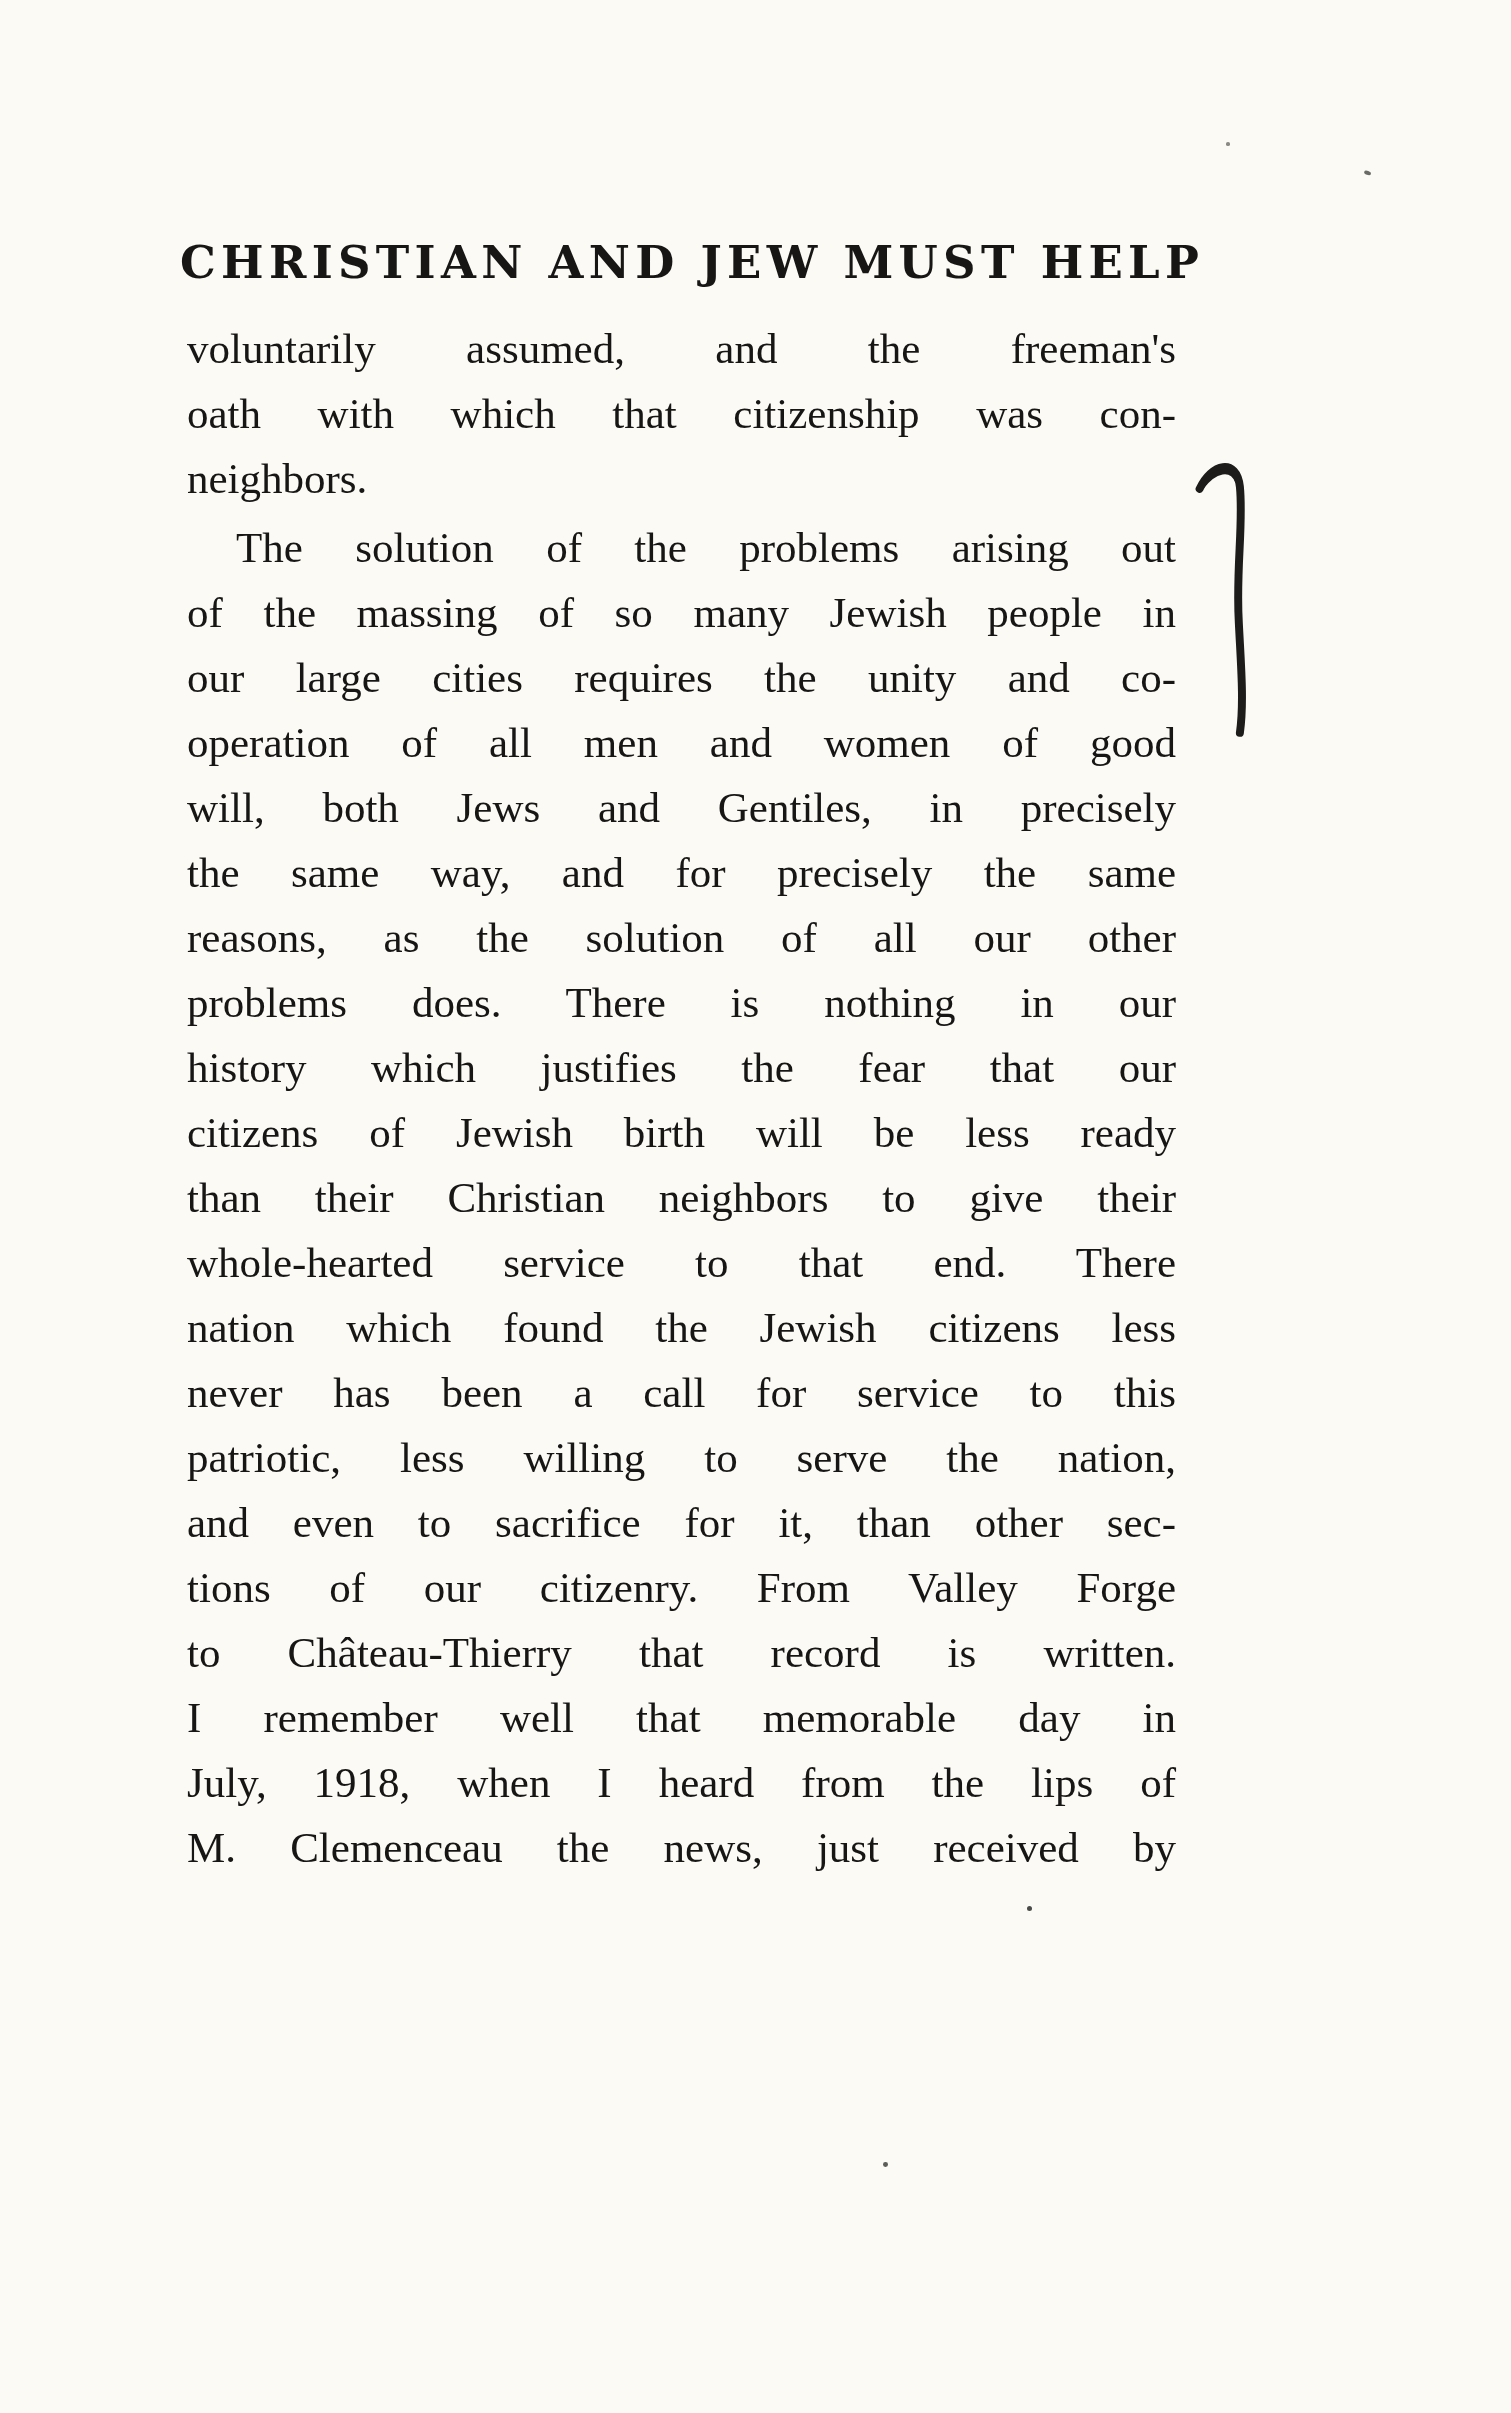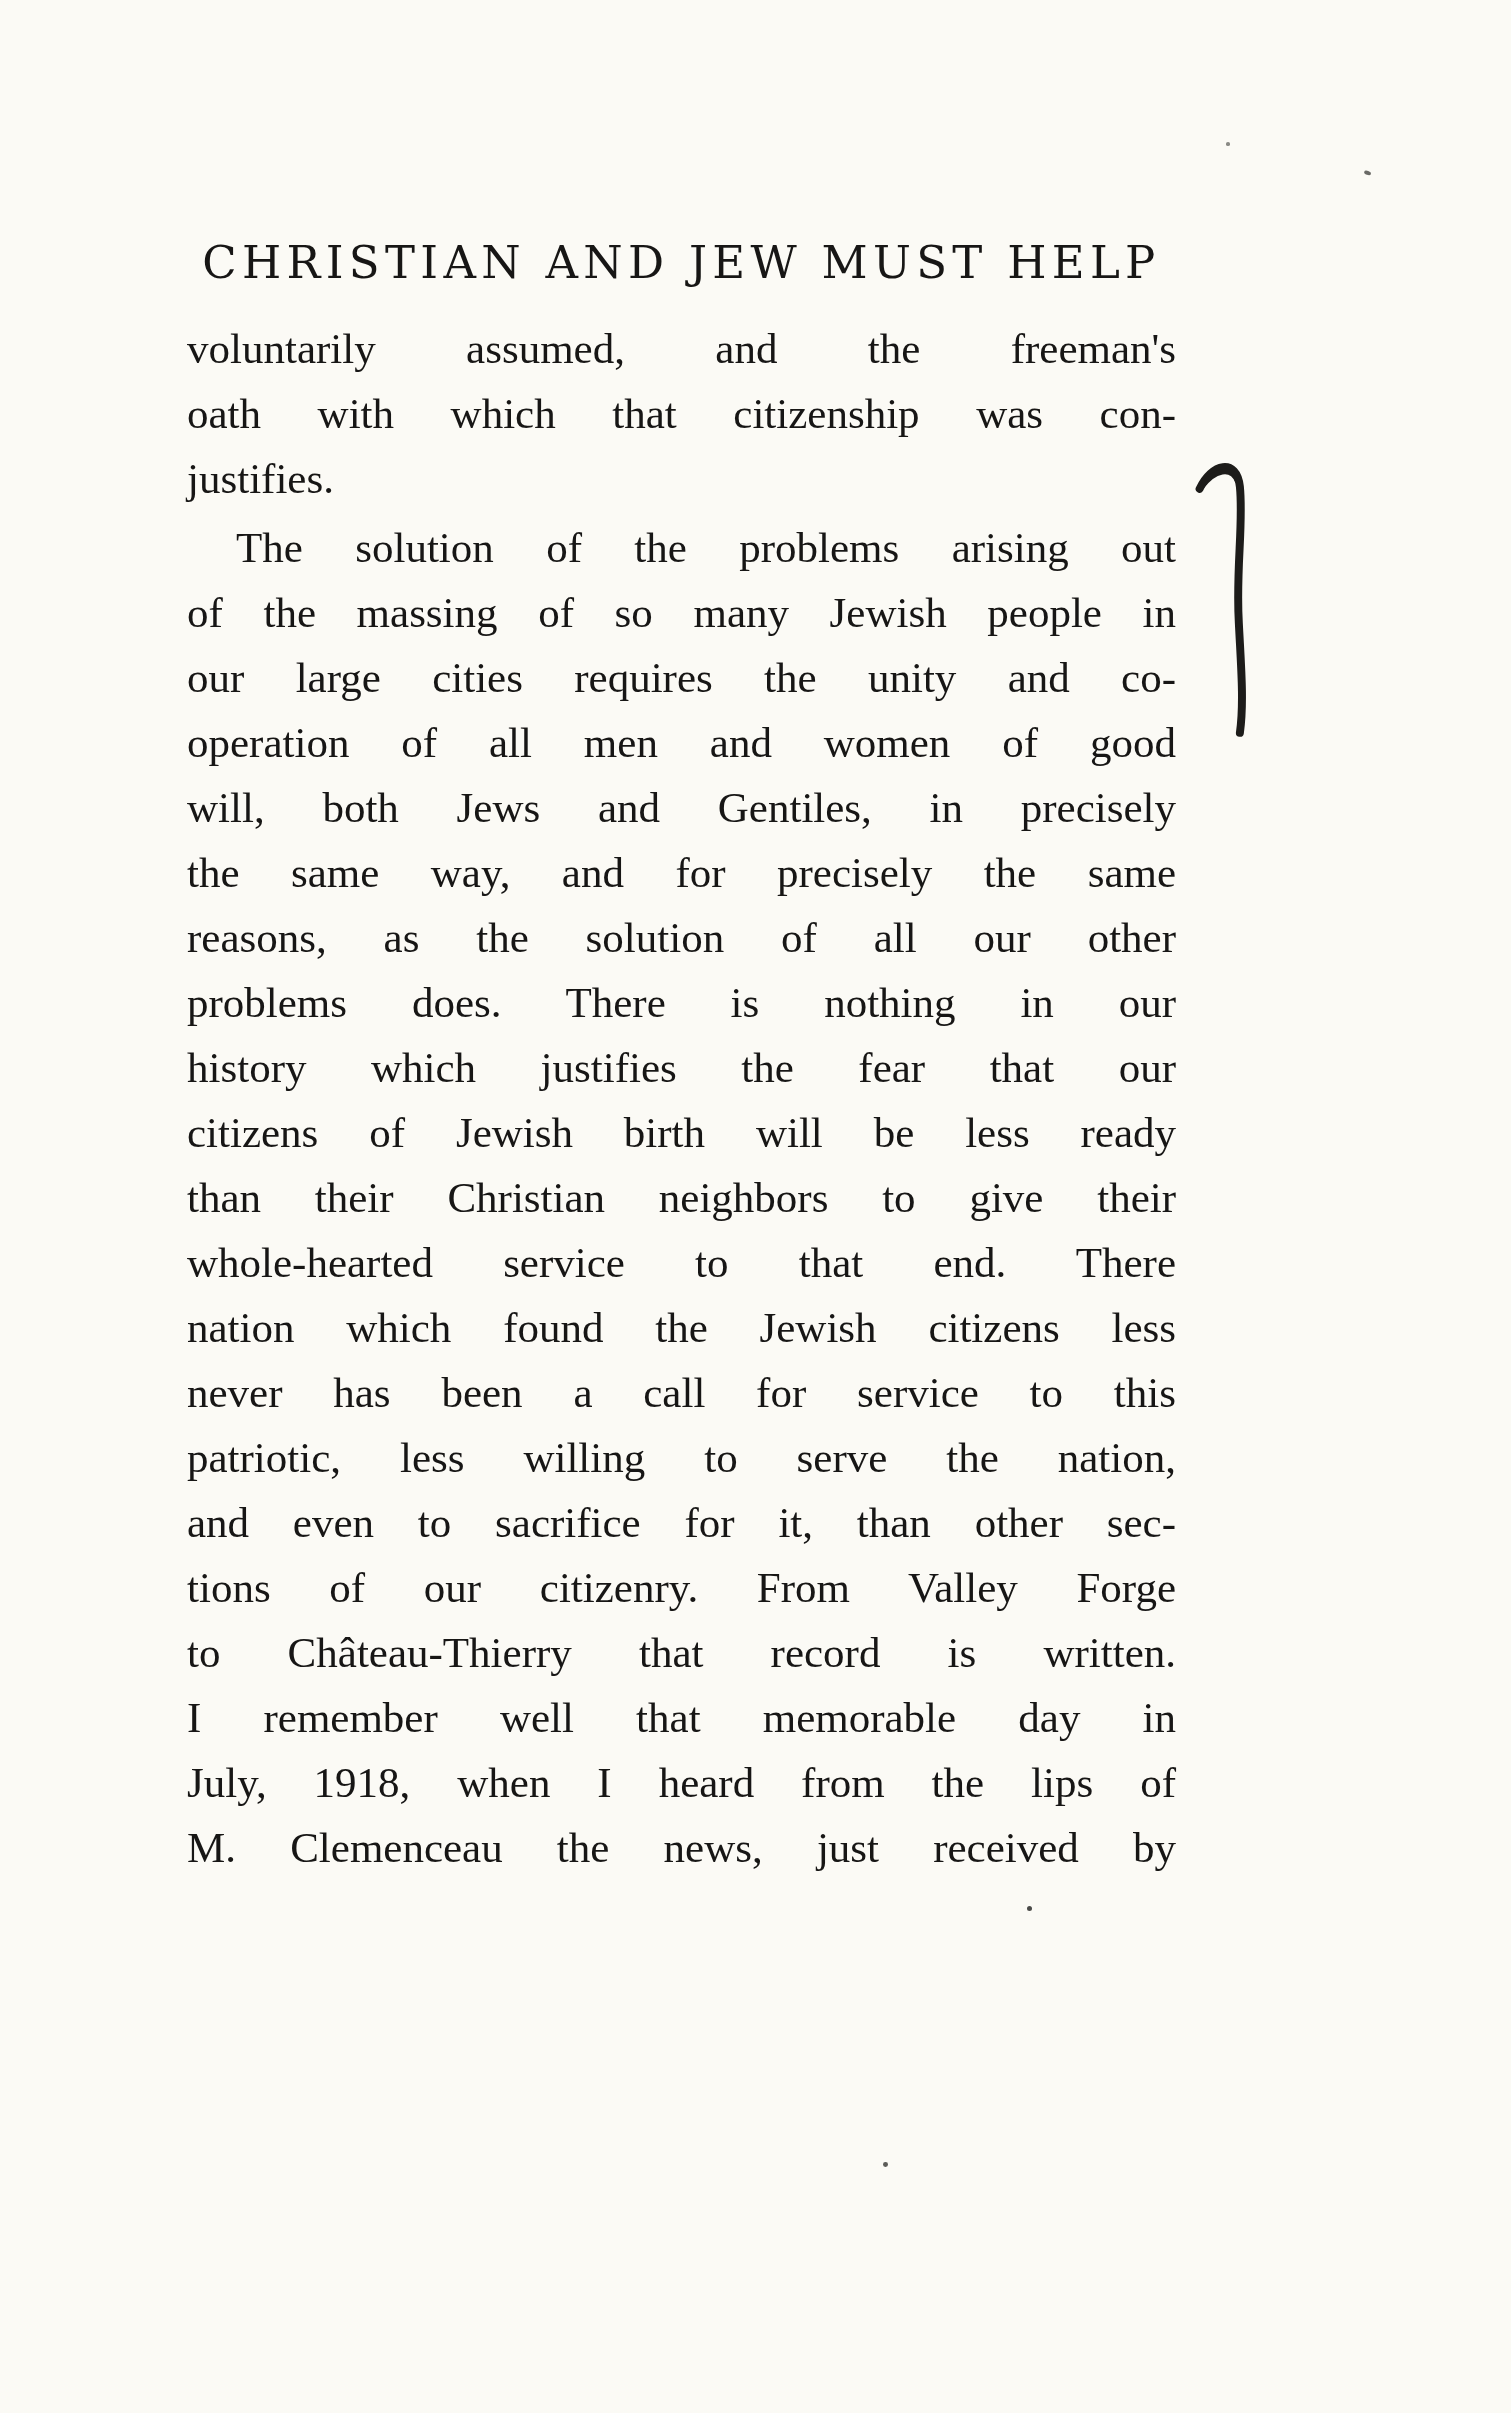--- a/index.html
+++ b/index.html
@@ -21,21 +21,21 @@
   }
   .running-head {
     position: absolute;
     top: 236px;
     left: 180px;
     width: 1003px;
     margin: 0;
     text-align: center;
     font-family: "DejaVu Serif", serif;
     font-size: 45px;
-    font-weight: 400;
+    font-weight: 700;
     letter-spacing: 5.3px;
     white-space: nowrap;
   }
   .text-block {
     position: absolute;
     top: 312px;
     left: 183px;
     width: 997px;
     font-size: 43px;
   }
@@ -87,21 +87,21 @@
 <body style="--paper: #fbfaf5; --ink: #171615;">
 
 <div class="page">
 
   <h1 class="running-head">CHRISTIAN AND JEW MUST HELP</h1>
 
   <div class="text-block" id="text-block">
       <div class="paragraph">
         <div class="line">voluntarily assumed, and the freeman's</div>
         <div class="line">oath with which that citizenship was con-</div>
-        <div class="line last-left">justifies.</div>
+        <div class="line last-left">neighbors.</div>
       </div>
       <div class="paragraph">
         <div class="line first-indent">The solution of the problems arising out</div>
         <div class="line">of the massing of so many Jewish people in</div>
         <div class="line">our large cities requires the unity and co-</div>
         <div class="line">operation of all men and women of good</div>
         <div class="line">will, both Jews and Gentiles, in precisely</div>
         <div class="line">the same way, and for precisely the same</div>
         <div class="line">reasons, as the solution of all our other</div>
         <div class="line">problems does.  There is nothing in our</div>

